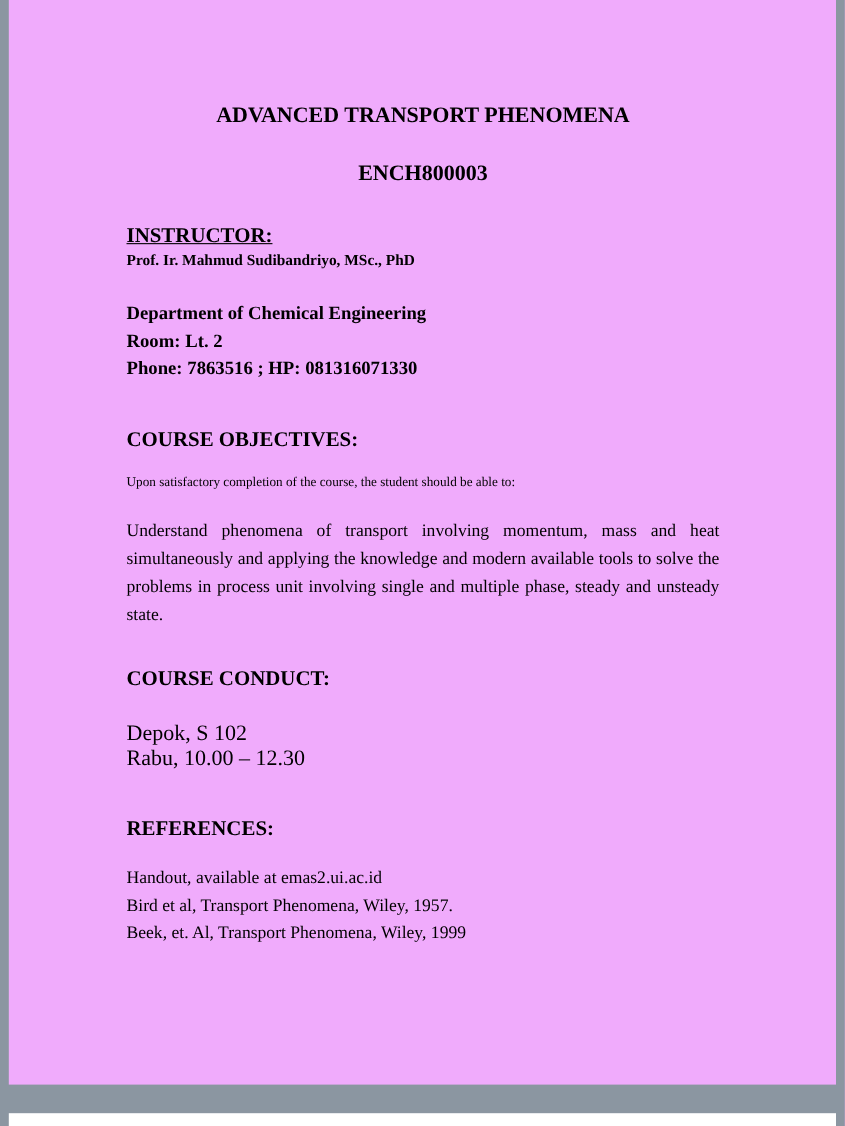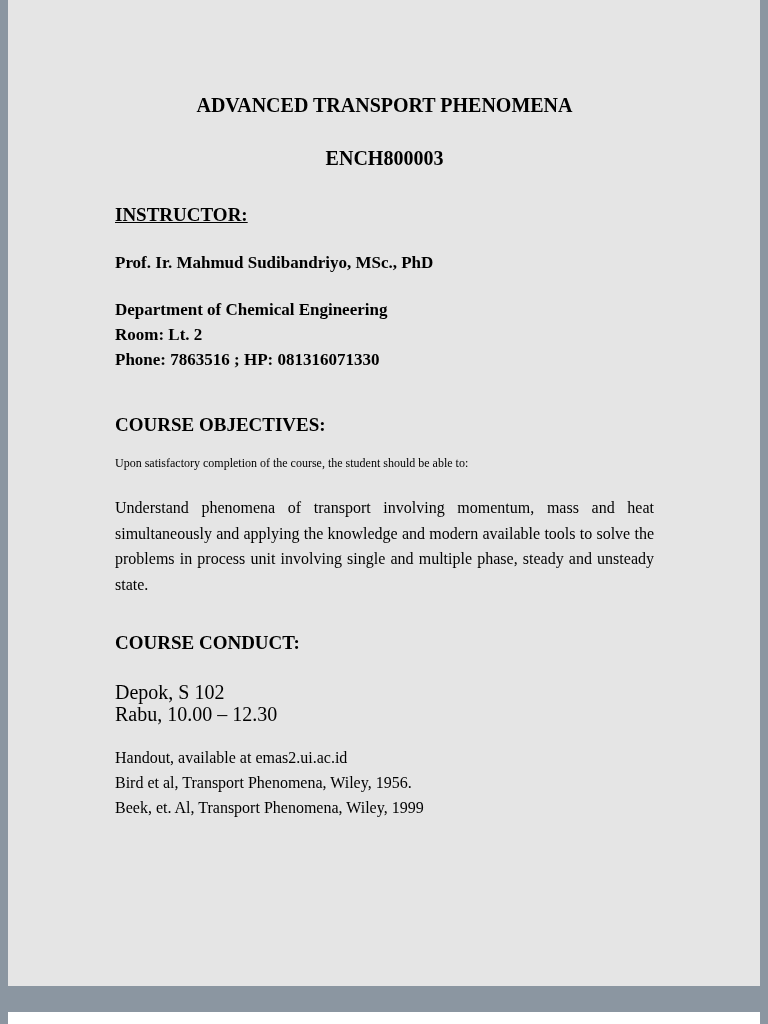--- a/index.html
+++ b/index.html
@@ -14,21 +14,21 @@
     overflow: hidden;
     font-family: "Liberation Serif", serif;
     color: #000;
   }
   .page {
     position: absolute;
     left: 8px;
     top: 0;
     width: 752px;
     height: 986px;
-    background: #e5e5e5;
+    background: #f0abfc;
     box-sizing: border-box;
     padding: 93px 106px 0 107px;
   }
   .next-page {
     position: absolute;
     left: 8px;
     top: 1012px;
     width: 752px;
     height: 12px;
     background: #ffffff;
@@ -46,24 +46,23 @@
     text-align: center;
     margin-top: 29px;
   }
   .section-heading {
     font-size: 19px;
     line-height: 24px;
     font-weight: bold;
   }
   .instructor-heading { margin-top: 33px; text-decoration: underline; }
   .instructor-name {
-    font-size: 17px;
+    font-size: 14px;
     line-height: 22px;
     font-weight: bold;
-    margin-top: 25px;
   }
   .info-block {
     margin-top: 23px;
     font-size: 17px;
     line-height: 25px;
     font-weight: bold;
   }
   .email-link {
     color: #0000dd;
     text-decoration: underline;
@@ -122,24 +121,25 @@
 
     <div class="objectives-body">Understand phenomena of transport involving momentum, mass and heat simultaneously and applying the knowledge and modern available tools to solve the problems in process unit involving single and multiple phase, steady and unsteady state.</div>
 
     <div class="section-heading conduct-heading">COURSE CONDUCT:</div>
 
     <div class="conduct-block">
       <div>Depok, S 102</div>
       <div>Rabu, 10.00 – 12.30</div>
     </div>
 
+    <div class="section-heading references-heading">REFERENCES:</div>
 
     <div class="references-block">
       <div>Handout, available at emas2.ui.ac.id</div>
-      <div>Bird et al, Transport Phenomena, Wiley, 1956.</div>
+      <div>Bird et al, Transport Phenomena, Wiley, 1957.</div>
       <div>Beek, et. Al, Transport Phenomena, Wiley, 1999</div>
     </div>
 
   </div>
 
   <div class="next-page"></div>
 
 </div>
 
 </body></html>

